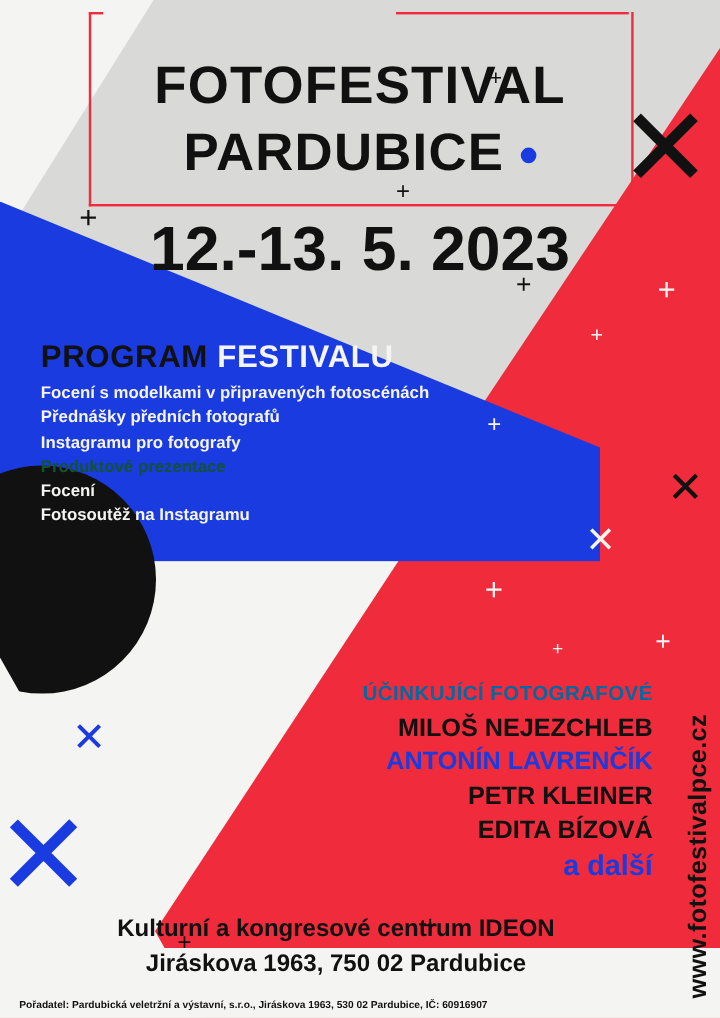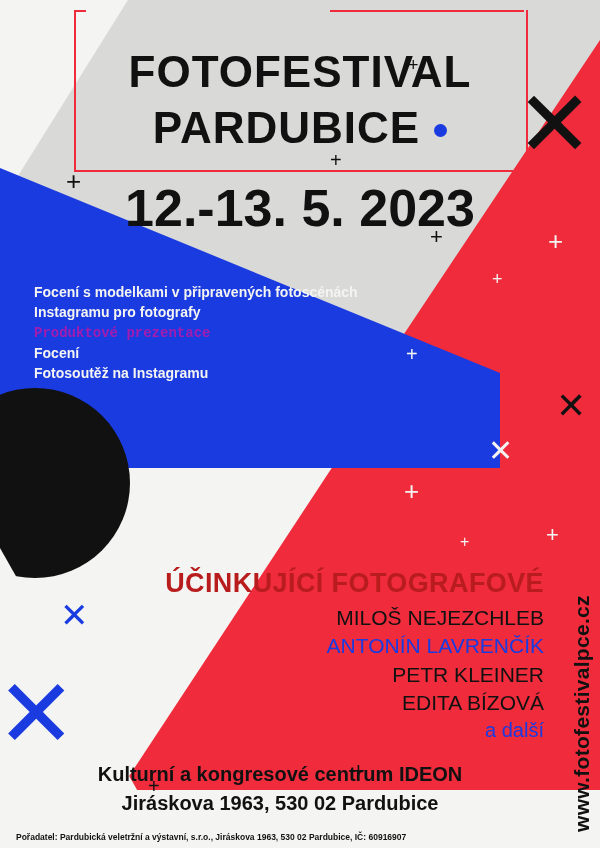--- a/index.html
+++ b/index.html
@@ -147,43 +147,43 @@
     margin-bottom: 4px;
     letter-spacing: 0.5px;
   }
   .program-head .light { color: #f4f4f2; }
   .program-item {
     font-size: 14px;
     font-weight: 700;
     line-height: 1.45;
     color: #f4f4f2;
   }
-  .program-item.accent { color: #a21caf; font-family: Liberation Mono, monospace; }
+  .program-item.accent { color: #14532d; }
 
   .performers {
     position: absolute;
     right: 56px; top: 568px;
     text-align: right;
     width: 430px;
   }
   .performers-head {
-    font-size: 27px;
-    font-weight: 700;
-    color: #b91c1c;
+    font-size: 17px;
+    font-weight: 700;
+    color: #0369a1;
     letter-spacing: 0.4px;
     margin-bottom: 5px;
   }
   .performer {
     font-size: 21px;
-    font-weight: 400;
+    font-weight: 700;
     color: #111111;
     line-height: 1.35;
   }
   .performer.blue { color: #1a3be0; }
-  .performer.small { font-size: 20px; color: #1a3be0; }
+  .performer.small { font-size: 24px; color: #1a3be0; }
 
   .venue {
     position: absolute;
     left: 0; right: 40px; bottom: 30px;
     text-align: center;
     color: #111111;
     font-size: 20px;
     font-weight: 700;
     line-height: 1.45;
   }
@@ -250,39 +250,44 @@
     <div class="title">
       <div class="l1">FOTOFESTIVAL</div>
       <div class="l2">
         <span>PARDUBICE</span><span class="dot"></span>
       </div>
     </div>
 
     <div class="date">12.-13. 5. 2023</div>
 
     <div class="program">
+      <div class="program-head">
+        <span>PROGRAM</span>
+        <span class="light">FESTIVALU</span>
+      </div>
       <div class="program-item">Focení s modelkami v připravených fotoscénách</div>
+      <div class="program-item">Přednášky předních fotografů</div>
       <div class="program-item">Instagramu pro fotografy</div>
       <div class="program-item accent">Produktové prezentace</div>
       <div class="program-item">Focení</div>
       <div class="program-item">Fotosoutěž na Instagramu</div>
     </div>
 
     <div class="performers">
       <div class="performers-head">ÚČINKUJÍCÍ FOTOGRAFOVÉ</div>
       <div class="performer">MILOŠ NEJEZCHLEB</div>
       <div class="performer blue">ANTONÍN LAVRENČÍK</div>
       <div class="performer">PETR KLEINER</div>
       <div class="performer">EDITA BÍZOVÁ</div>
       <div class="performer small">a další</div>
     </div>
 
     <div class="venue">
       <div>Kulturní a kongresové centrum IDEON</div>
-      <div>Jiráskova 1963, 530 02 Pardubice</div>
+      <div>Jiráskova 1963, 750 02 Pardubice</div>
     </div>
 
     <div class="organizer">Pořadatel: Pardubická veletržní a výstavní, s.r.o., Jiráskova 1963, 530 02 Pardubice, IČ: 60916907</div>
 
     <div class="weburl">www.fotofestivalpce.cz</div>
 
   </div>
 </div>
 
 </body></html>

